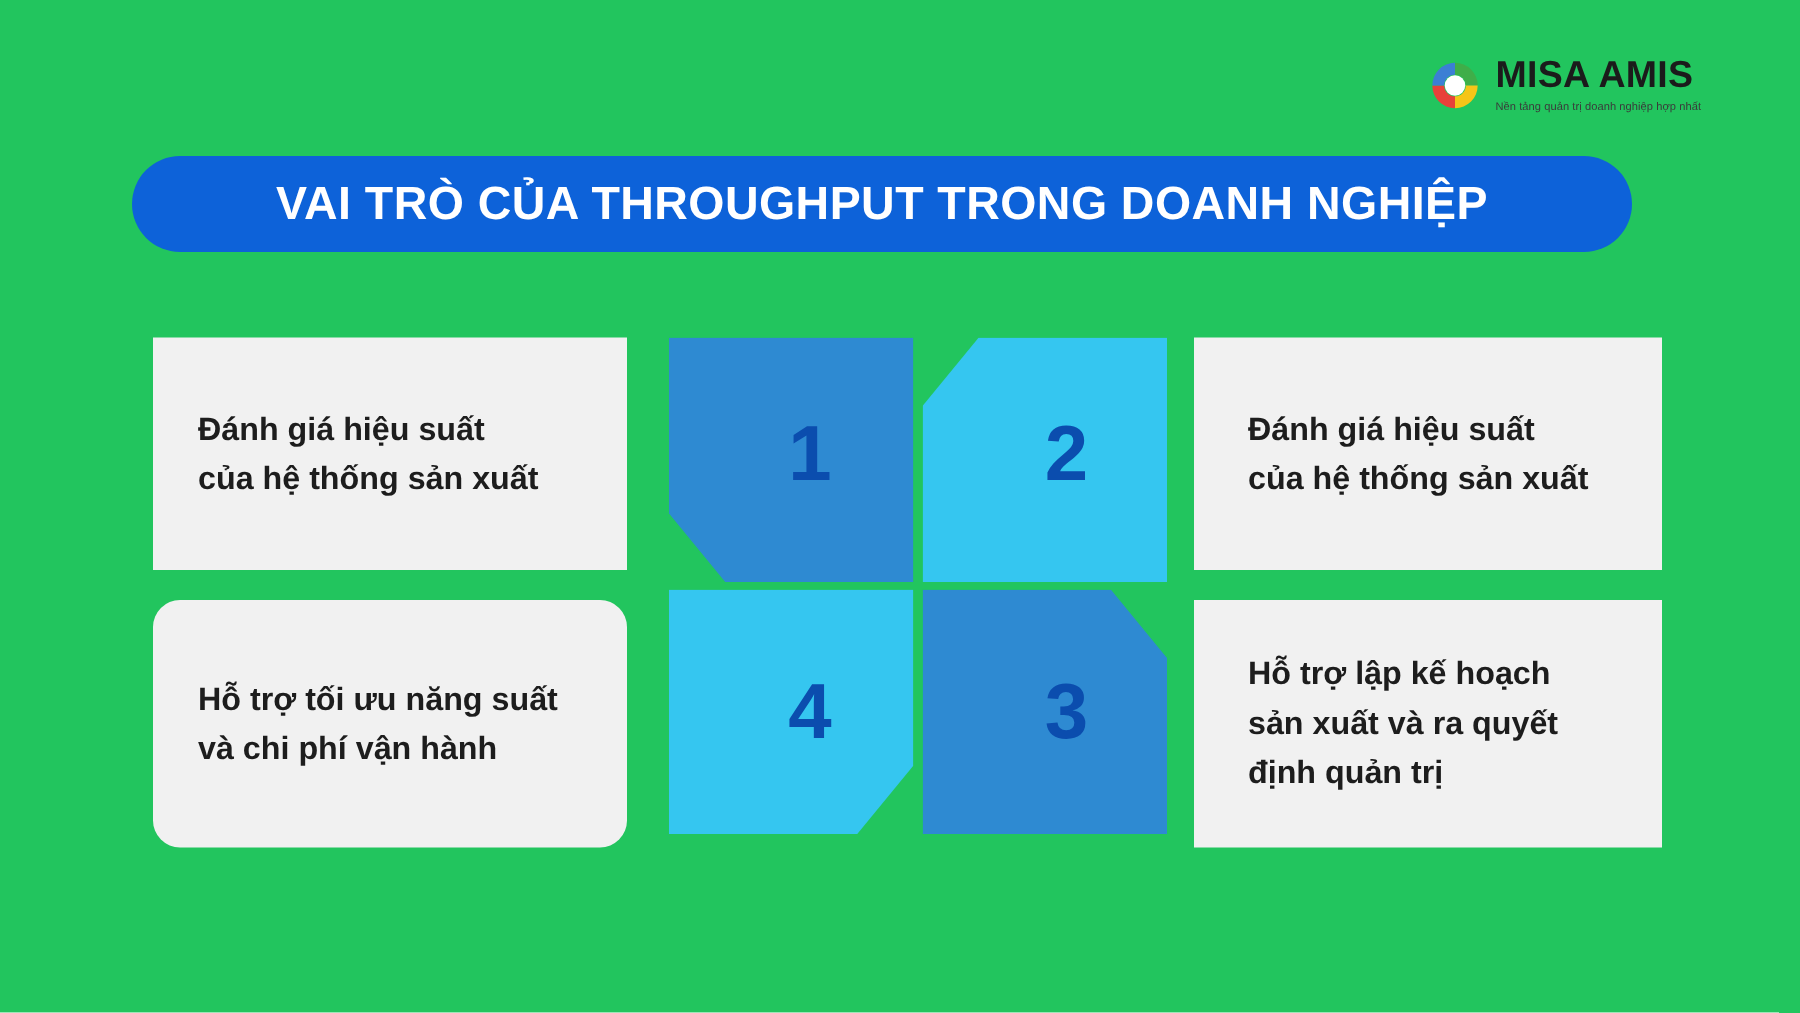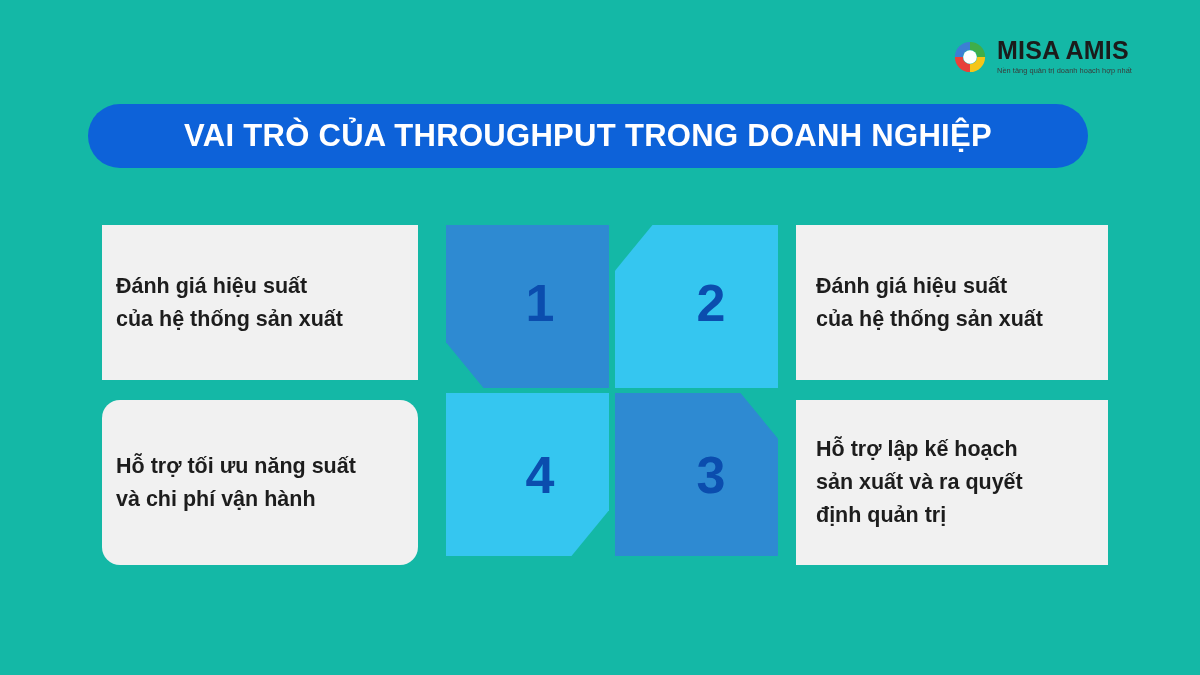--- a/index.html
+++ b/index.html
@@ -9,21 +9,21 @@
     height: 675px;
     background: #ffffff;
     font-family: "Liberation Sans", sans-serif;
     overflow: hidden;
   }
 
   .canvas {
     position: relative;
     width: 1200px;
     height: 675px;
-    background: #14b8a6;
+    background: #22c55e;
   }
 
   
   .brand {
     position: absolute;
     top: 38px;
     left: 952px;
     display: flex;
     align-items: center;
     gap: 9px;
@@ -72,20 +72,21 @@
     text-align: center;
     white-space: nowrap;
   }
 
   
   .panel {
     position: absolute;
     background: #F1F1F1;
     display: flex;
     align-items: center;
+    padding-left: 16px;
   }
   .panel-text {
     font-size: 21.5px;
     font-weight: bold;
     color: #1d1d1d;
     line-height: 1.52;
     white-space: pre-line;
   }
 
   .panel-tl { left: 102px; top: 225px;  width: 316px; height: 155px; }
@@ -154,21 +155,21 @@
       <svg viewBox="0 0 100 100" width="36" height="36" aria-hidden="true">
         <path d="M50 8 A42 42 0 0 1 92 50 L70 50 A20 20 0 0 0 50 30 Z" fill="#3FAE49"></path>
         <path d="M92 50 A42 42 0 0 1 50 92 L50 70 A20 20 0 0 0 70 50 Z" fill="#F5C518"></path>
         <path d="M50 92 A42 42 0 0 1 8 50 L30 50 A20 20 0 0 0 50 70 Z" fill="#E8413A"></path>
         <path d="M8 50 A42 42 0 0 1 50 8 L50 30 A20 20 0 0 0 30 50 Z" fill="#3C7FD4"></path>
         <circle cx="50" cy="50" r="19" fill="#ffffff"></circle>
       </svg>
     </span>
     <span class="brand-text">
       <span class="brand-name">MISA AMIS</span>
-      <span class="brand-tagline">Nền tảng quản trị doanh hoạch hợp nhất</span>
+      <span class="brand-tagline">Nền tảng quản trị doanh nghiệp hợp nhất</span>
     </span>
   </div>
 
   <div class="title-banner">
     <span class="title-text">VAI TRÒ CỦA THROUGHPUT TRONG DOANH NGHIỆP</span>
   </div>
 
   <div class="panel panel-tl">
     <span class="panel-text">Đánh giá hiệu suất
 của hệ thống sản xuất</span>

